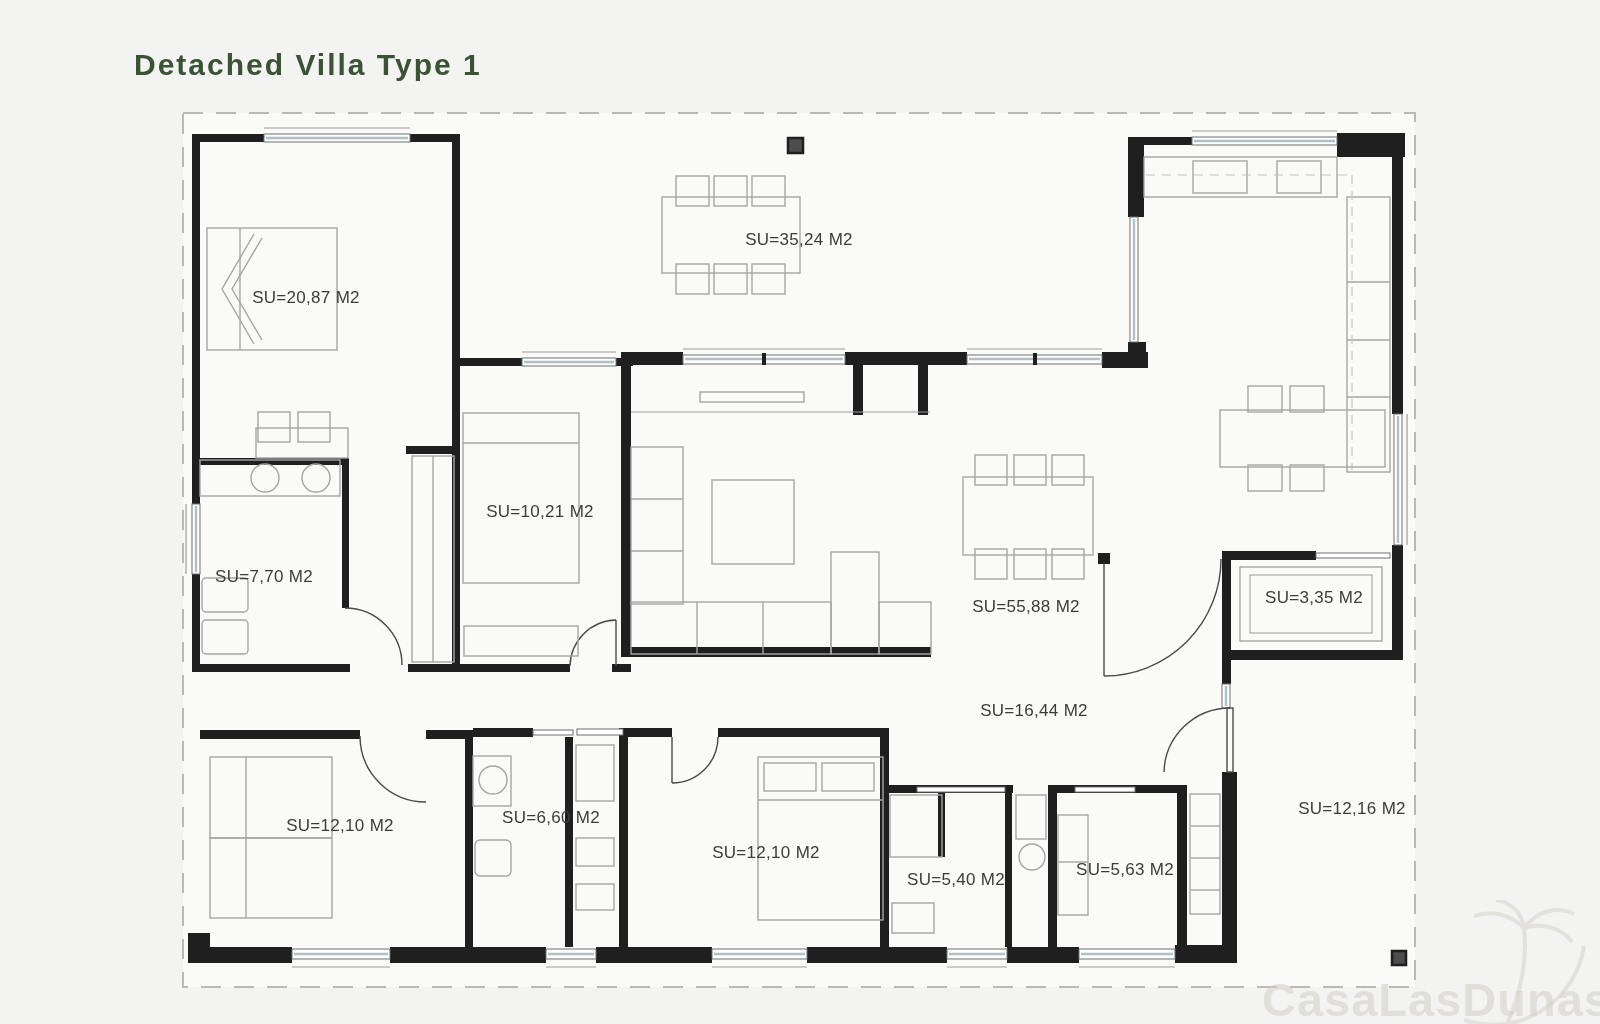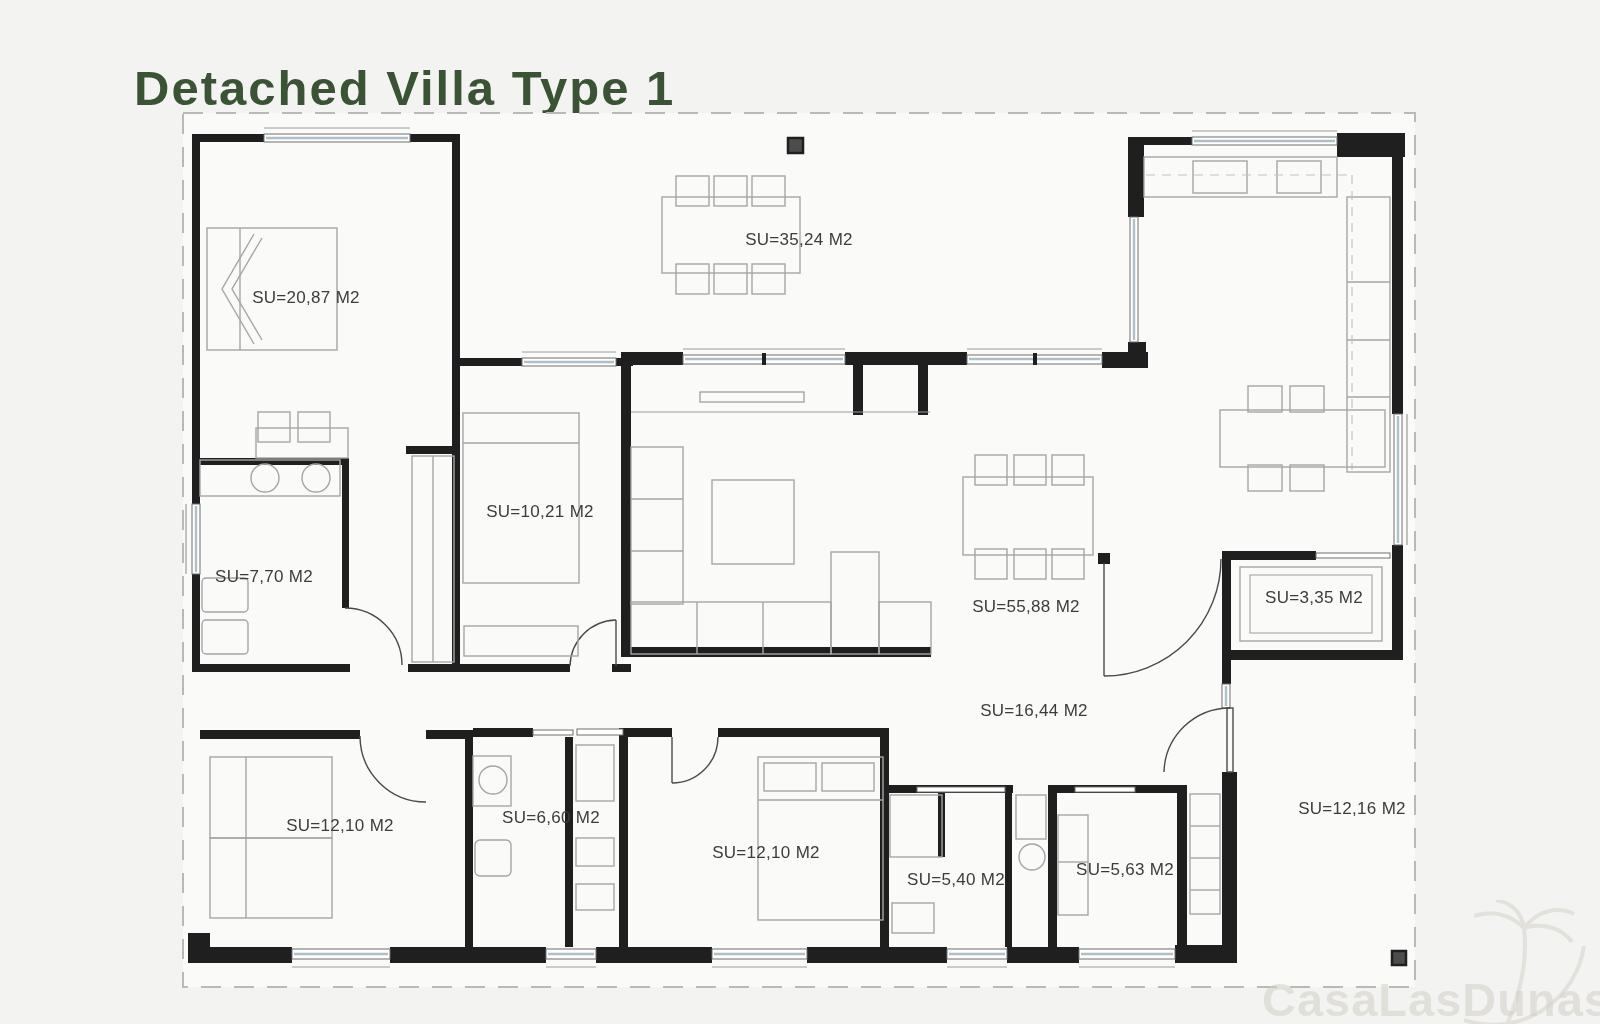--- a/index.html
+++ b/index.html
@@ -2,22 +2,22 @@
 <html><head>
 <meta charset="utf-8">
 <style>
   html,body{margin:0;padding:0;}
   body{
     width:1600px;height:1024px;position:relative;overflow:hidden;
     background:#f3f3f1;
     font-family:"Liberation Sans",sans-serif;
   }
   .page-title{
-    position:absolute;left:134px;top:60px;
-    font-size:49px;font-weight:bold;letter-spacing:2px;
+    position:absolute;left:134px;top:48px;
+    font-size:30px;font-weight:bold;letter-spacing:2px;
     color:#3a5334;
   }
   .watermark{
     position:absolute;left:1262px;top:972px;
     font-size:47px;font-weight:bold;letter-spacing:1px;
     color:#d2d0c8;opacity:.55;white-space:nowrap;
   }
   .palm{position:absolute;left:1462px;top:900px;opacity:.5;}
   svg text.room-label{
     font-family:"Liberation Sans",sans-serif;

